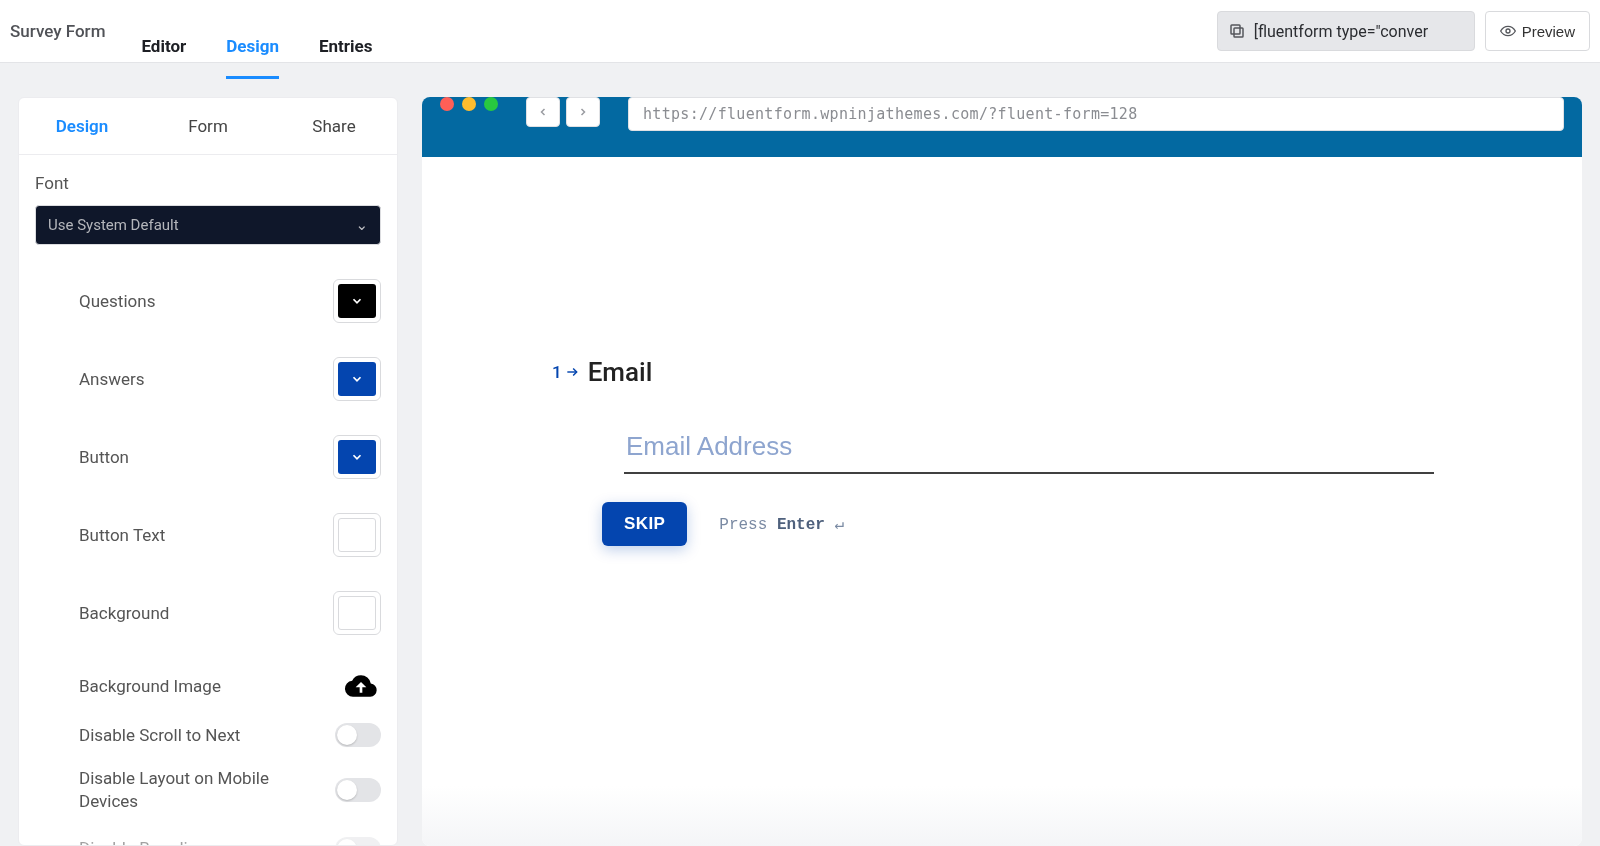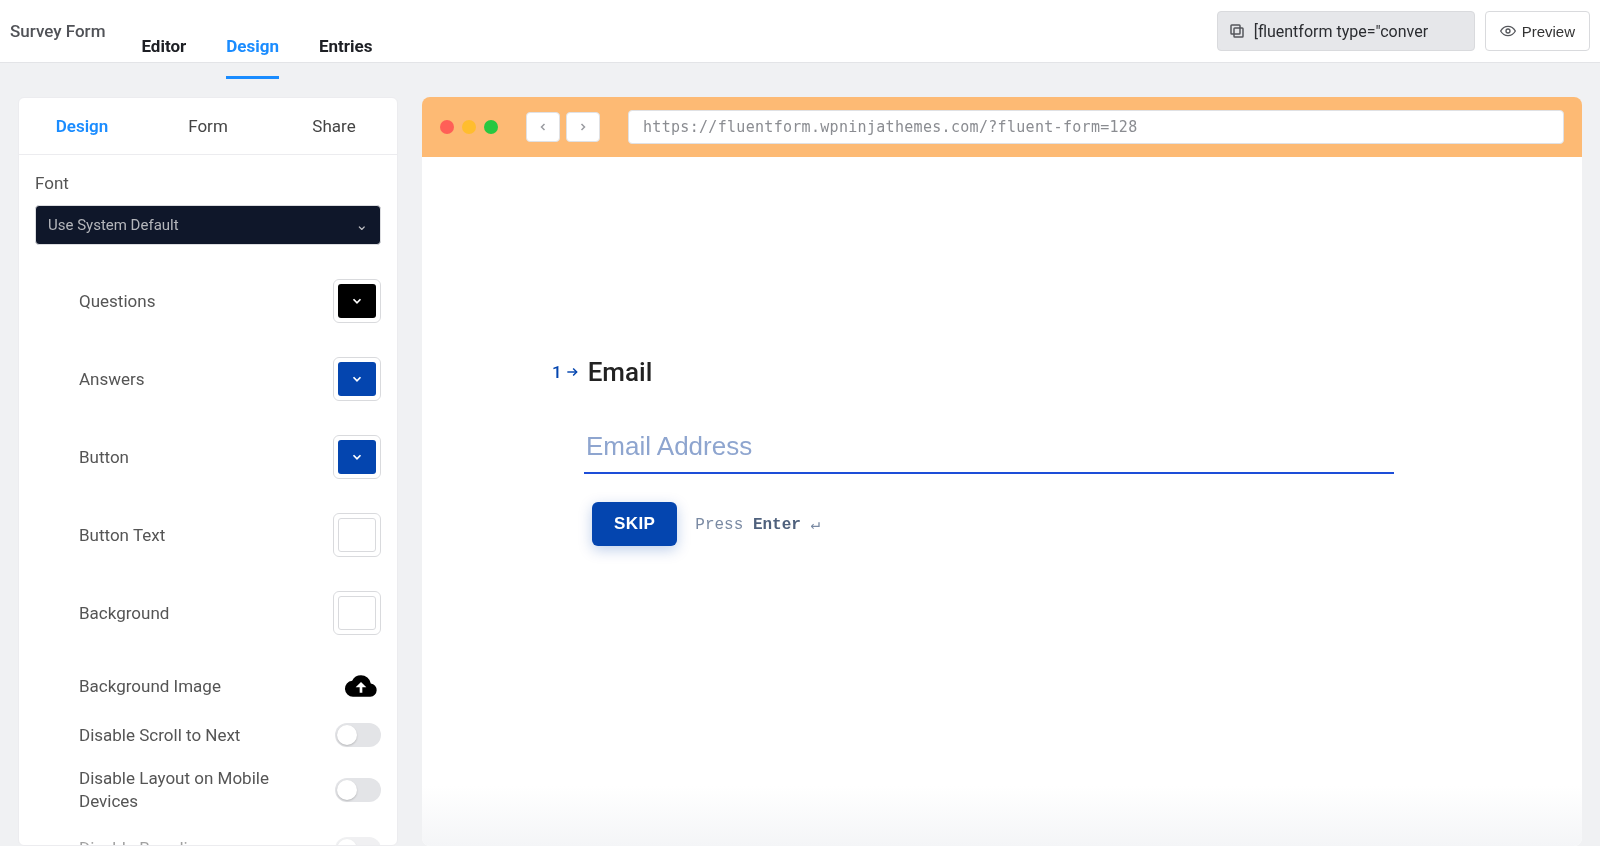--- a/index.html
+++ b/index.html
@@ -39,38 +39,38 @@
   .upload-icon { width: 40px; height: 34px; display:flex; align-items:center; justify-content:center; cursor:pointer; }
 
   .switch { width: 46px; height: 24px; background: #e3e4e7; border-radius: 12px; position: relative; cursor:pointer; }
   .switch::after { content:""; position:absolute; width:20px; height:20px; background:#fff; border-radius:50%; top:2px; left:2px; box-shadow:0 1px 2px rgba(0,0,0,.2); }
 
   .row.tight { margin-top: 20px; }
   .row.tight .lbl { max-width: 250px; line-height:1.35; }
 
   
   .preview-pane { flex:1; display:flex; flex-direction:column; }
-  .browser { background:#fdba74; border-radius:8px 8px 0 0; height:60px; display:flex; align-items:center; padding:0 18px; gap:28px; }
+  .browser { background:#0369a1; border-radius:8px 8px 0 0; height:60px; display:flex; align-items:flex-start; padding:0 18px; gap:28px; }
   .dots { display:flex; gap:8px; }
   .dot { width:14px; height:14px; border-radius:50%; }
   .dot.r{background:#ff5f57;} .dot.y{background:#ffbd2e;} .dot.g{background:#28c840;}
   .navbtns { display:flex; gap:6px; }
   .navbtn { width:34px; height:30px; background:#fff; border:1px solid #e0e1e4; border-radius:4px; display:flex; align-items:center; justify-content:center; color:#9a9ca1; cursor:pointer; }
   .addr { flex:1; height:34px; background:#fff; border:1px solid #e0e1e4; border-radius:4px; display:flex; align-items:center; padding:0 14px; font-family: ui-monospace, Menlo, Consolas, monospace; font-size:15px; color:#8a8c91; letter-spacing:.3px; }
   .page { background:#fff; flex:1; border-radius:0 0 8px 8px; position:relative; padding:200px 0 0 130px; }
 
   .qrow { display:flex; align-items:center; gap:6px; margin-bottom:38px; }
   .qnum { color:#0445af; font-size:17px; font-weight:500; display:flex; align-items:center; gap:2px; }
   .qtitle { font-size:26px; font-weight:500; color:#222; margin-left:2px; }
 
   .field-wrap { margin-left:32px; width:810px; }
-  .email-input { width:100%; border:none; border-bottom:2px solid #1d4ed8; font-size:26px; padding:6px 2px 10px 2px; outline:none; color:#222; }
+  .email-input { width:100%; border:none; border-bottom:2px solid #404040; font-size:26px; padding:6px 2px 10px 2px; outline:none; color:#222;margin-left:40px; }
   .email-input::placeholder { color:#8ea5cf; font-weight:400; }
 
-  .actions { margin-left:40px; margin-top:28px; display:flex; align-items:center; gap:18px; }
+  .actions { margin-left:50px; margin-top:28px; display:flex; align-items:center; gap:32px; }
   .skip { background:#0445af; color:#fff; border:none; border-radius:6px; padding:12px 22px; font-size:17px; font-weight:700; letter-spacing:.4px; cursor:pointer; box-shadow:0 4px 14px rgba(4,69,175,.25); }
   .hint { color:#7a8aa3; font-size:16px;font-family:Liberation Mono, monospace; }
   .hint b { color:#4f617d; font-weight:700; }
   .enter-glyph { color:#7a8aa3; }
 
   .bottom-fade { position:absolute; left:0; right:0; bottom:0; height:60px; background:linear-gradient(to top, #f4f5f7, rgba(255,255,255,0)); border-radius:0 0 8px 8px; pointer-events:none; } 
 </style>
 </head>
 <body>
 

